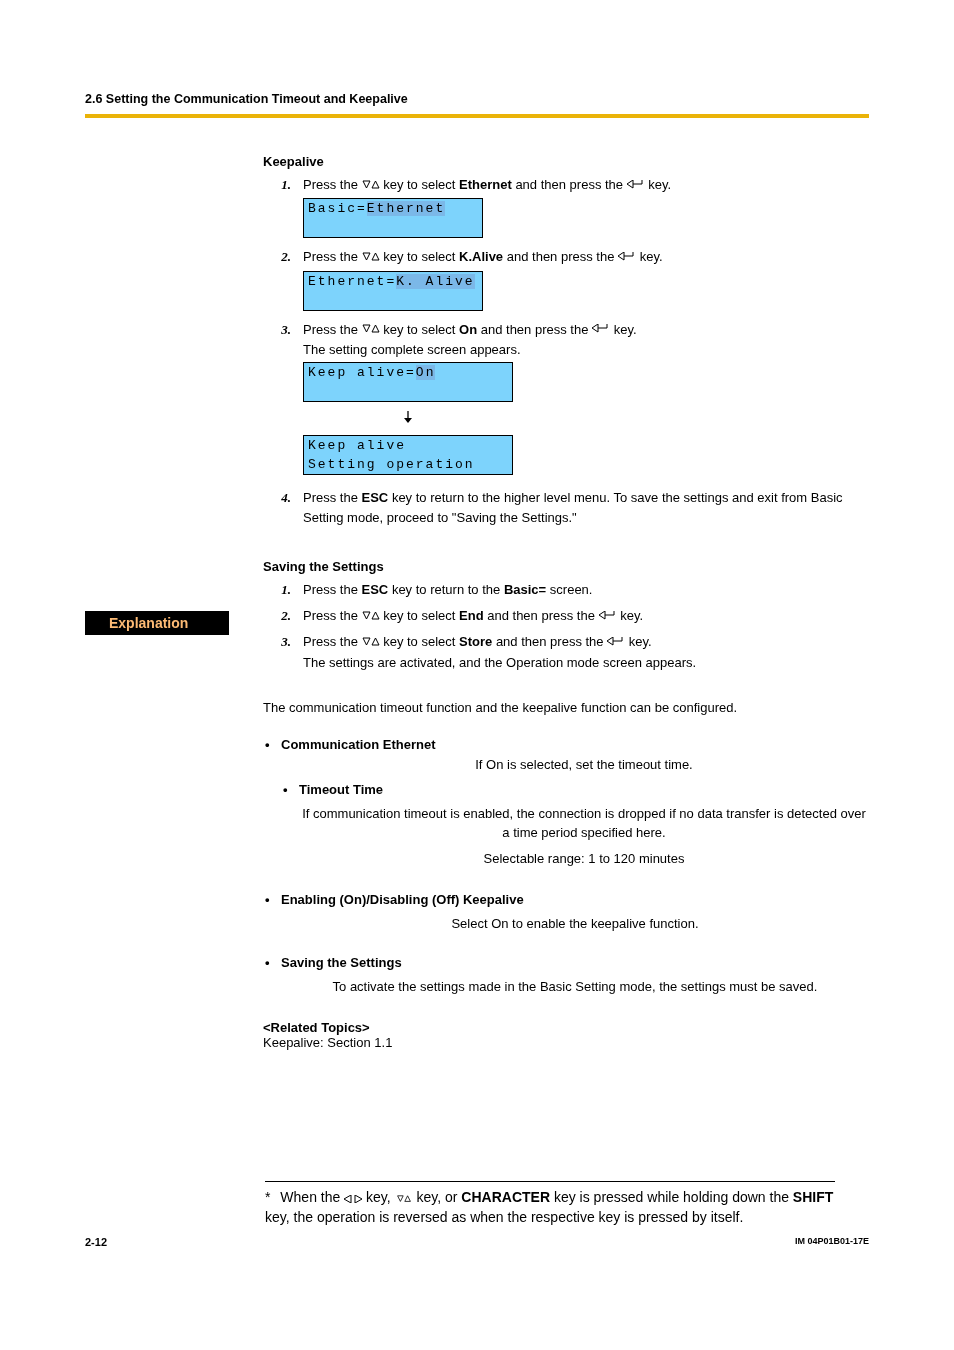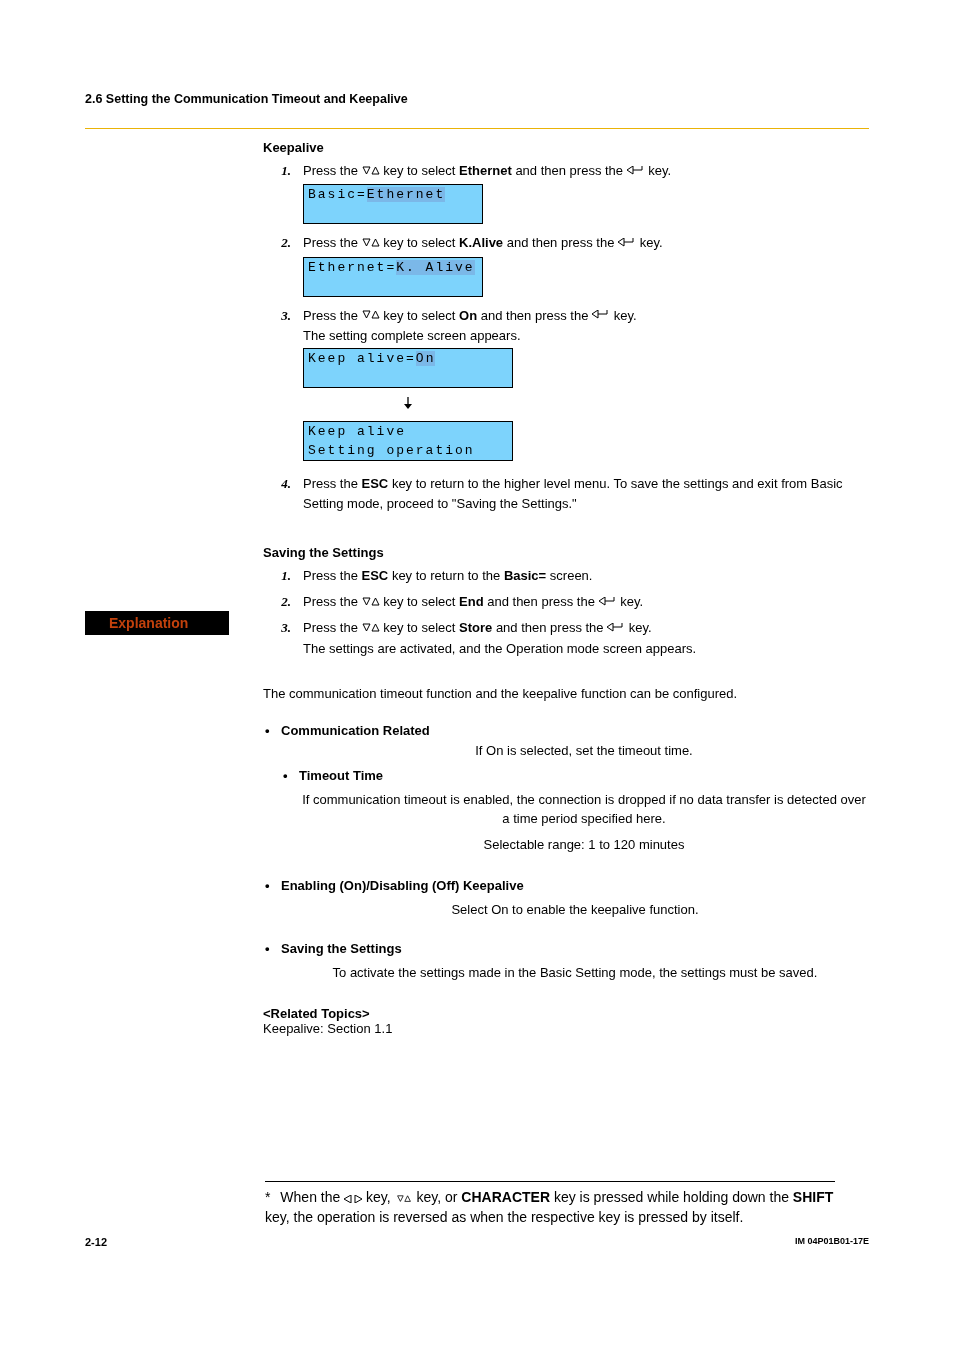--- a/index.html
+++ b/index.html
@@ -10,23 +10,23 @@
     background: #fff;
   }
   .page {
     width: 954px;
     height: 1350px;
     position: relative;
     box-sizing: border-box;
     padding: 92px 85px 0 85px;
   }
   .header-line {
-    border-bottom: 1px solid #eab308;
-    padding-bottom: 22px;
-    margin-bottom: 11px;
+    border-bottom: 4px solid #eab308;
+    padding-bottom: 8px;
+    margin-bottom: 36px;
     font-size: 12.5px;
     font-weight: bold;
   }
   .content {
     margin-left: 178px;
   }
   .subhead {
     font-weight: bold;
     margin-bottom: 6px;
   }
@@ -79,21 +79,21 @@
   }
   .arrow-down-row {
     text-align: center;
     margin: 3px 0;
     font-size: 14px;
   }
   .section-band {
     position: absolute;
     left: 85px;
     background: #000;
-    color: #c2410c;
+    color: #fdba74;
     font-weight: bold;
     padding: 4px 12px 4px 24px;
     font-size: 14px;
   }
   .explanation-band { top: 611px; width: 108px; }
   .exp-content {
     margin-top: 28px;
   }
   ul.bullets {
     list-style: none;
@@ -298,21 +298,21 @@
 
   <div class="section-band explanation-band">Explanation</div>
 
   <div class="content exp-content">
     <div>The communication timeout function and the keepalive function can be configured.</div>
     <div style="height:20px;"></div>
 
     <ul class="bullets">
 
       <li>
-        <span class="bullet-head">Communication Related</span>
+        <span class="bullet-head">Communication Ethernet</span>
         <div class="sub-body">If On is selected, set the timeout time.</div>
         <ul class="bullets sub-bullets">
           <li>
             <span class="bullet-head">Timeout Time</span>
           </li>
         </ul>
         <div class="sub-body">If communication timeout is enabled, the connection is dropped if no data transfer is detected over a time period specified here.</div>
         <div class="sub-body">Selectable range: 1 to 120 minutes</div>
       </li>
     </ul>

